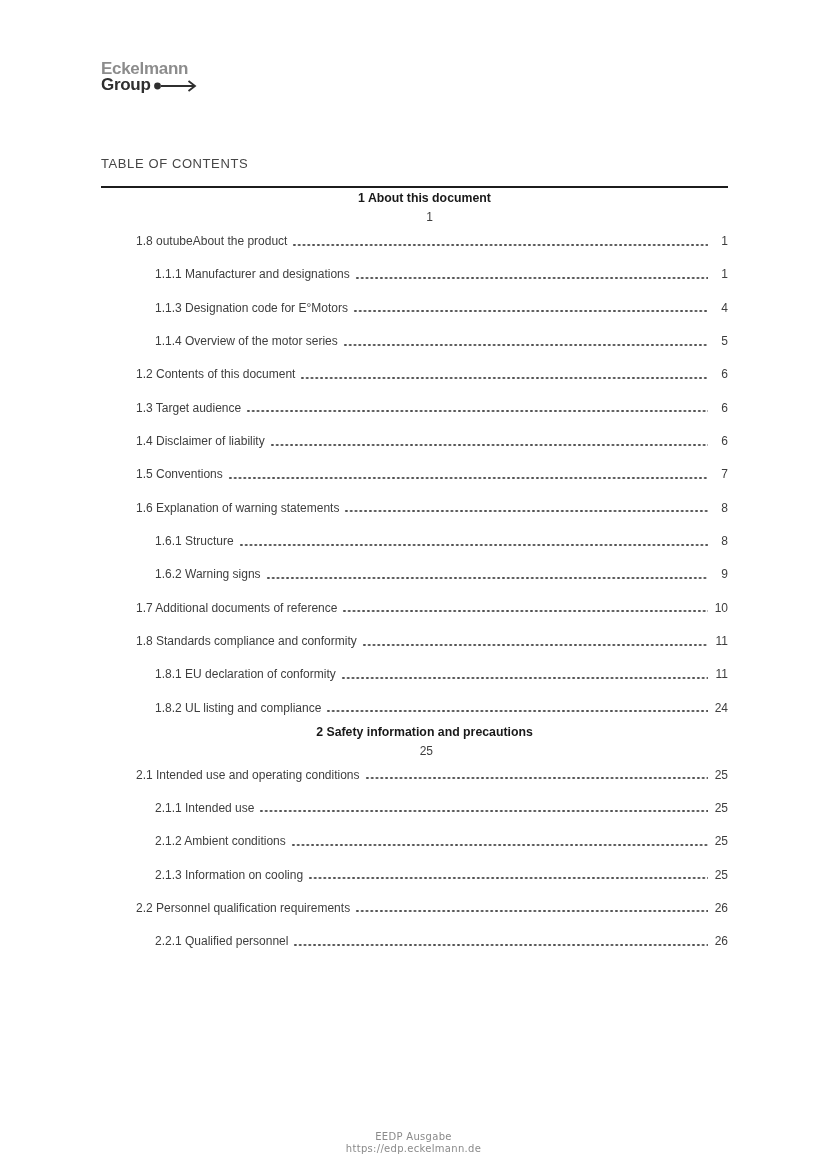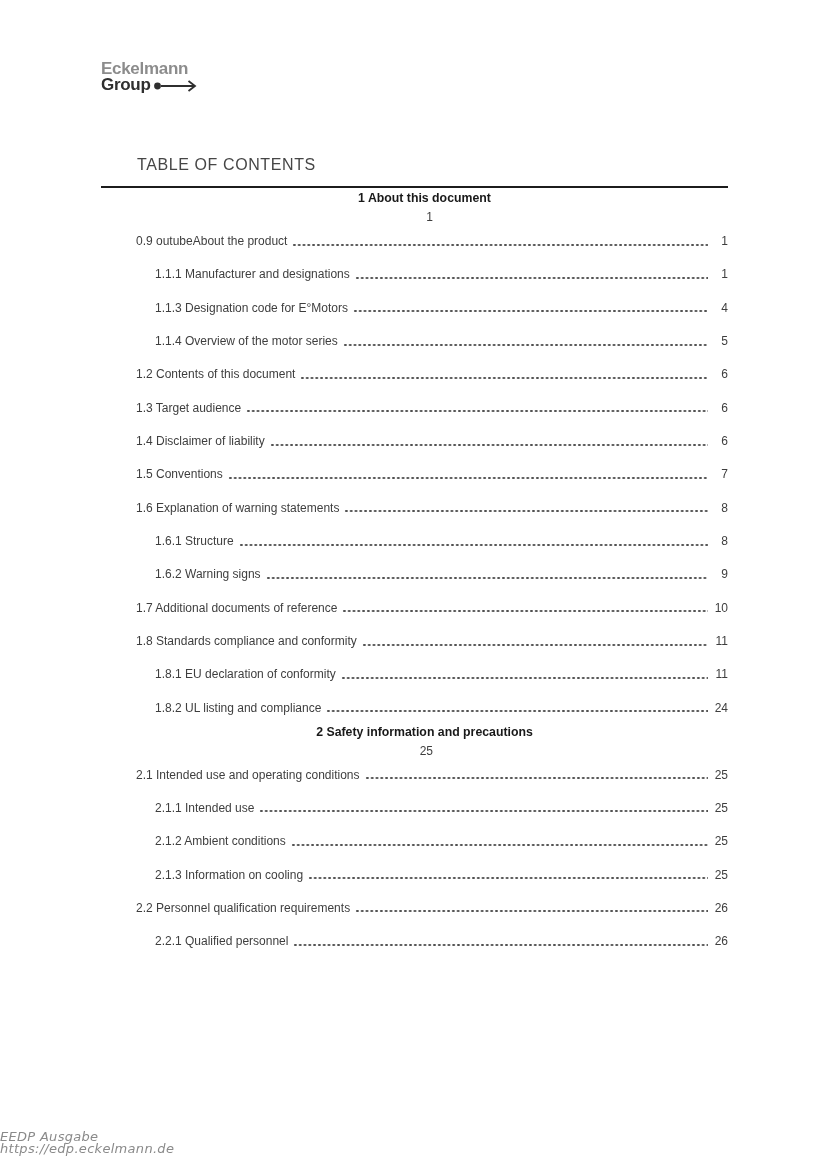--- a/index.html
+++ b/index.html
@@ -27,24 +27,23 @@
   }
   .logo-line1 { color: #8c8c8c; }
   .logo-line2 { color: #2f2f2f; display: flex; align-items: center; gap: 2px; }
   .logo-arrow { display: inline-block; margin-top: 2px; }
 
   
   .toc-heading {
     position: absolute;
     left: 101px;
     top: 156px;
-    font-size: 16px;
+    font-size: 13px;
     letter-spacing: 0.6px;
     color: #464646;
-    margin-left: 36px;
   }
   .rule {
     position: absolute;
     left: 101px;
     top: 186px;
     width: 627px;
     border-top: 2px solid #1c1c1c;
   }
 
   
@@ -85,27 +84,26 @@
     color: #3e3e3e;
     white-space: nowrap;
   }
 
   
   .footer {
     position: absolute;
     left: 0;
     right: 0;
     top: 1131px;
-    text-align: left;
+    text-align: center;
     font-family: "DejaVu Sans", sans-serif;
-    font-size: 13px;
+    font-size: 10px;
     line-height: 11.5px;
     letter-spacing: 0.3px;
     color: #8a8a8a;
-    font-style: italic;
   }
 </style>
 </head>
 <body>
 
 <div class="page">
 
   <header class="logo">
     <div class="logo-line1">Eckelmann</div>
     <div class="logo-line2">
@@ -122,21 +120,21 @@
 
   <div class="rule"></div>
 
   <nav class="toc" id="toc">
       <div class="toc-row level-1 bold">
       <span class="toc-label">1 About this document</span>
       <span class="leader"></span>
       <span class="toc-page">1</span>
     </div>
       <div class="toc-row level-2">
-      <span class="toc-label">0.9 outubeAbout the product</span>
+      <span class="toc-label">1.8 outubeAbout the product</span>
       <span class="leader"></span>
       <span class="toc-page">1</span>
     </div>
       <div class="toc-row level-3">
       <span class="toc-label">1.1.1 Manufacturer and designations</span>
       <span class="leader"></span>
       <span class="toc-page">1</span>
     </div>
       <div class="toc-row level-3">
       <span class="toc-label">1.1.3 Designation code for E°Motors</span>

